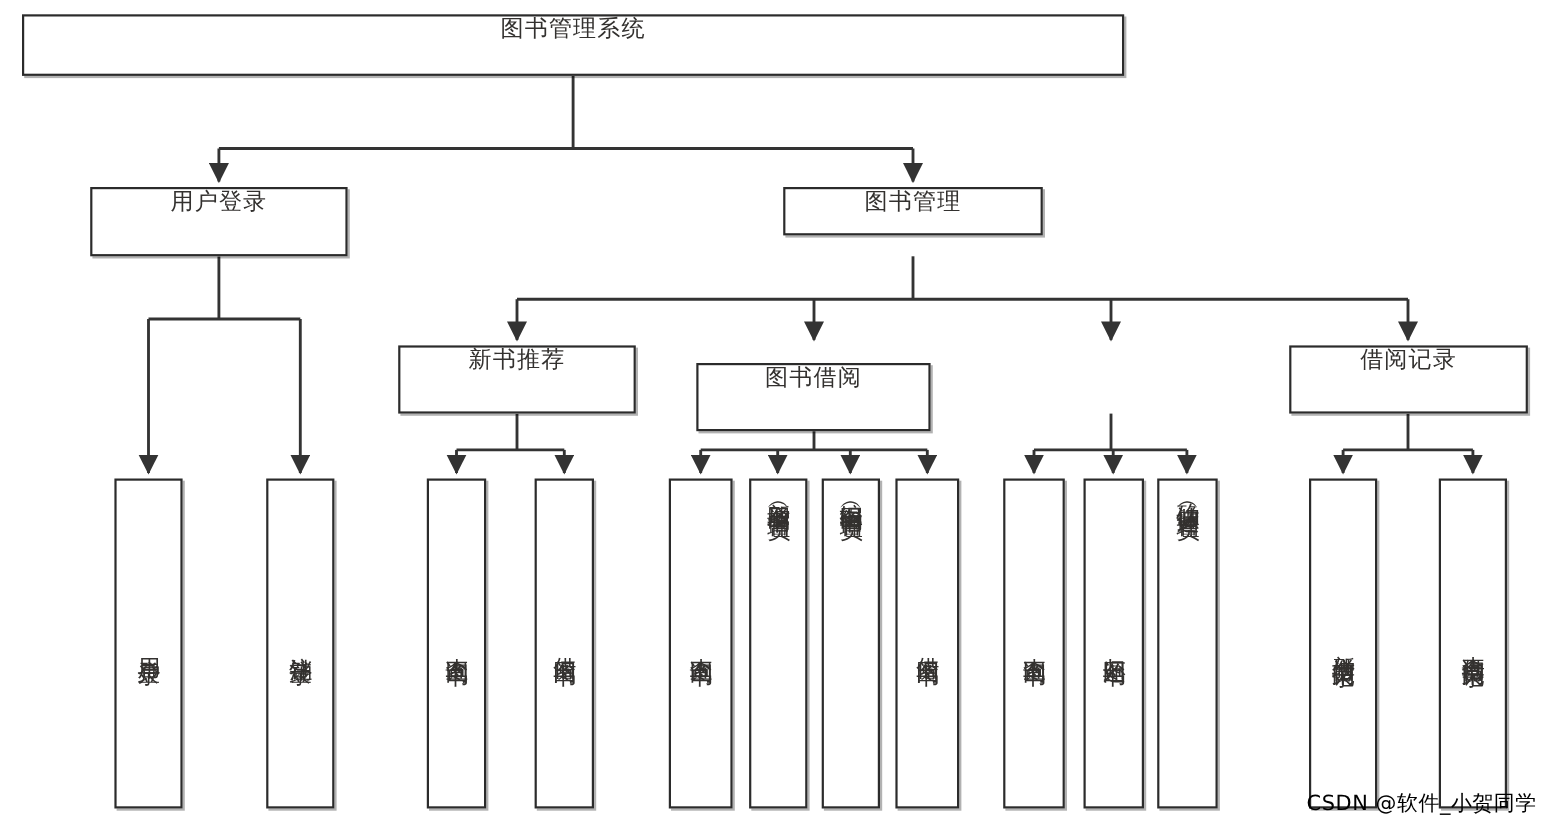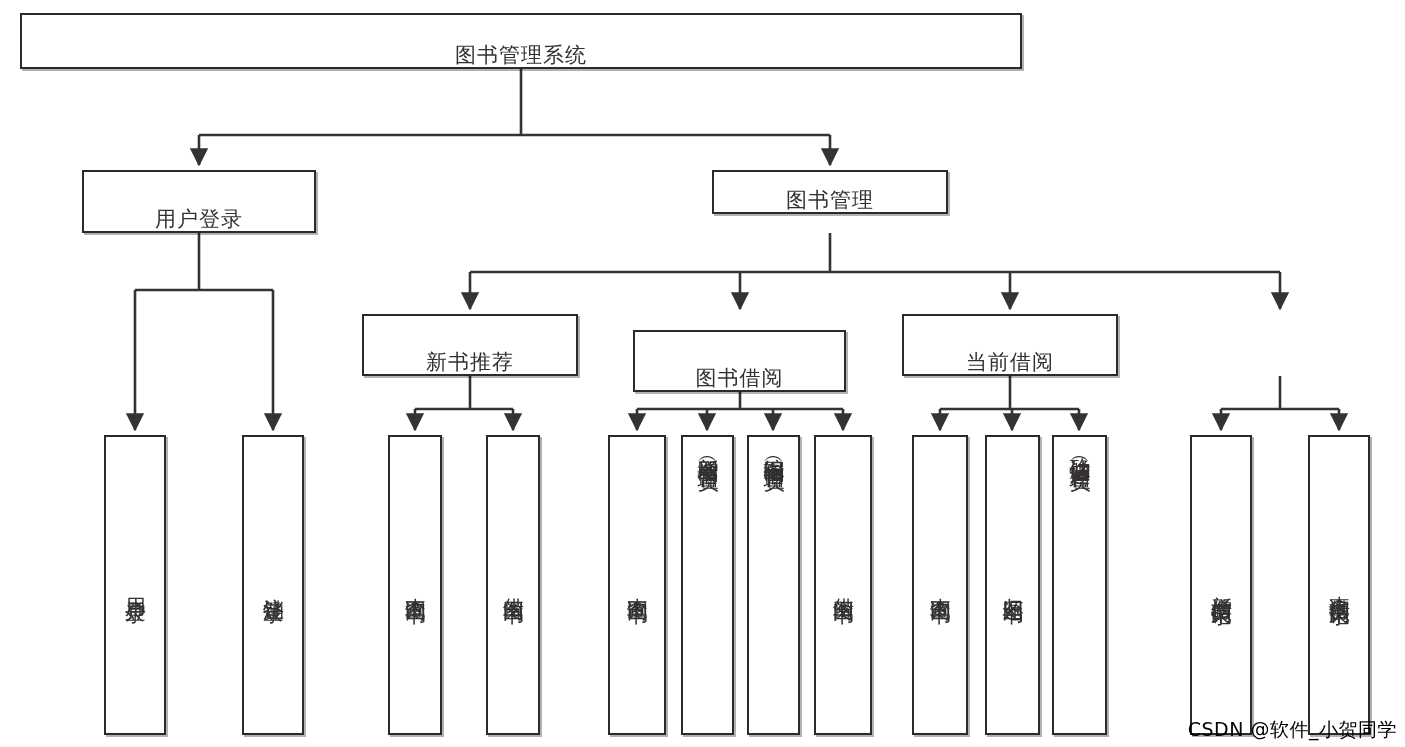--- a/index.html
+++ b/index.html
@@ -27,21 +27,21 @@
     height: 747px;
     pointer-events: none;
   }
   .node {
     position: absolute;
     box-sizing: border-box;
     background: #ffffff;
     border: 2px solid #2b2b2b;
     box-shadow: 2px 2px 0 rgba(0,0,0,0.30);
     display: flex;
-    align-items: flex-end;
+    align-items: flex-start;
     justify-content: center;
     color: #33312f;
   }
   .node.horiz {
     font-size: 21px;
     letter-spacing: 1px;
     line-height: 1.1;
   }
   .node.vert {
     writing-mode: vertical-rl;
@@ -134,22 +134,22 @@
   <div class="node horiz" style="left:712px; top:170px; width:236px; height:44px;">
     <span class="label">图书管理</span>
   </div>
 
   <div class="node horiz" style="left:362px; top:314px; width:216px; height:62px;">
     <span class="label">新书推荐</span>
   </div>
   <div class="node horiz" style="left:633px; top:330px; width:213px; height:62px;">
     <span class="label">图书借阅</span>
   </div>
-  <div class="node horiz" style="left:902px; top:314px; width:216px; height:62px;">
-    <span class="label">当前借阅</span>
+  <div class="node horiz" style="left:1172px; top:314px; width:217px; height:62px;">
+    <span class="label">借阅记录</span>
   </div>
 
   <div class="node vert" style="left:104px; top:435px; width:62px; height:300px;">
     <span class="label">用户登录</span>
   </div>
   <div class="node vert" style="left:242px; top:435px; width:62px; height:300px;">
     <span class="label">注销登录</span>
   </div>
 
   <div class="node vert" style="left:388px; top:435px; width:54px; height:300px;">

